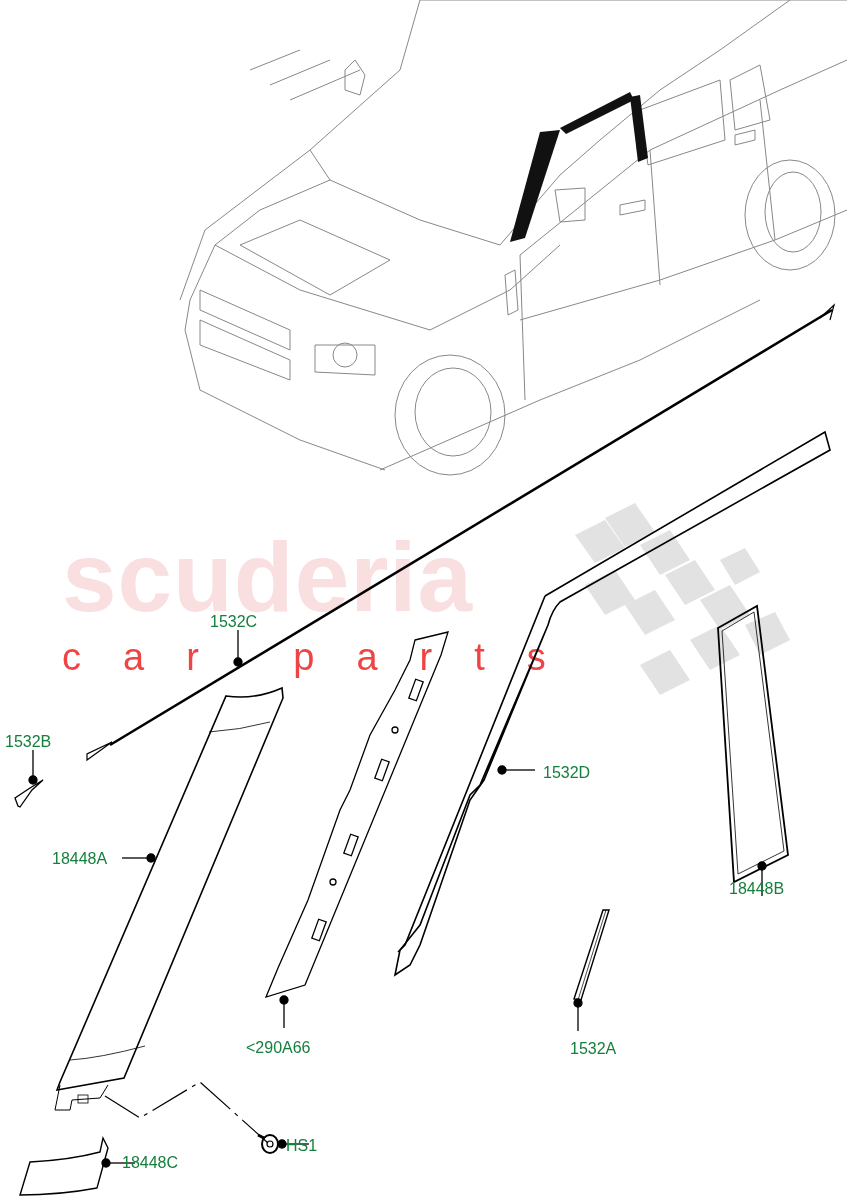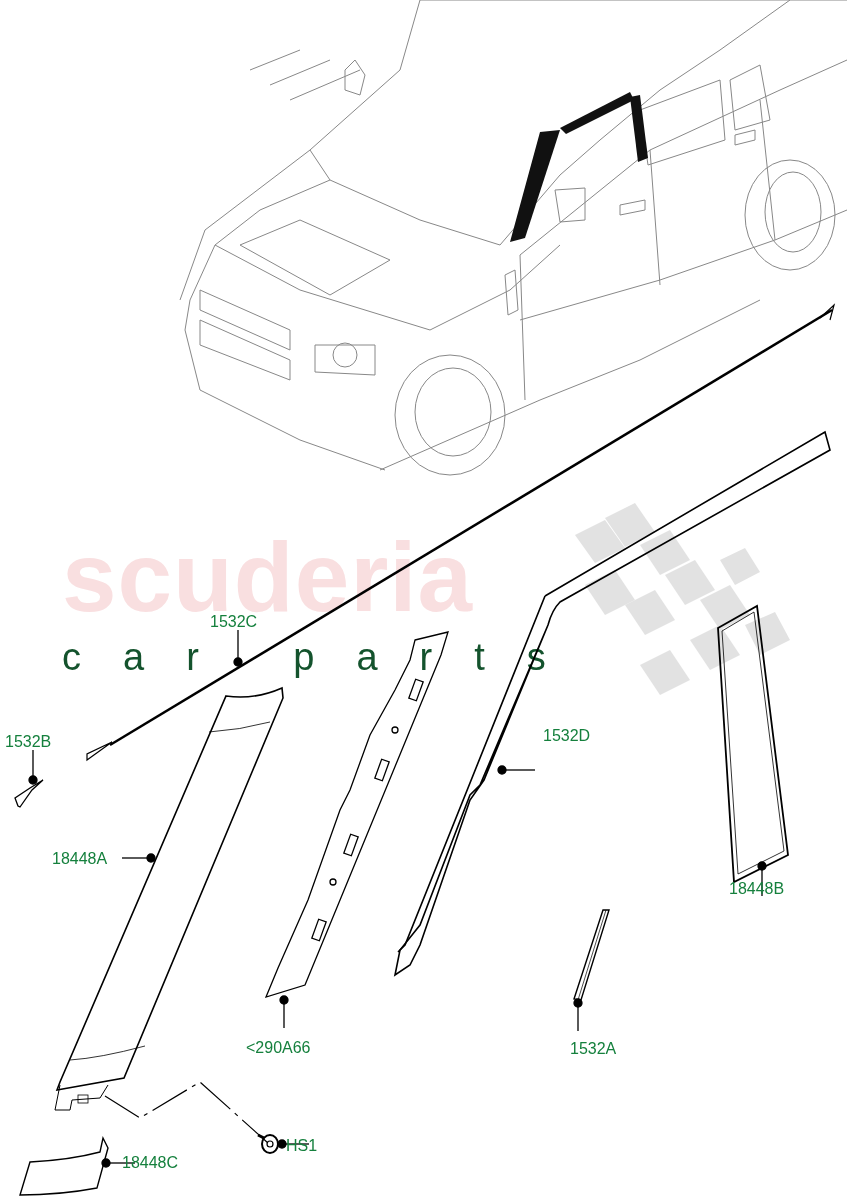--- a/index.html
+++ b/index.html
@@ -1,19 +1,19 @@
 <!DOCTYPE html>
 <html><head>
 <meta charset="utf-8">
 <style>
   html, body { margin: 0; padding: 0; background: #ffffff; }
   body { width: 847px; height: 1200px; position: relative; overflow: hidden; font-family: "Liberation Sans", sans-serif; }
   .canvas { position: absolute; left: 0; top: 0; width: 694px; height: 1200px; }
   .wm-main { position: absolute; left: 62px; top: 528px; font-family: "Liberation Sans", sans-serif; font-weight: bold; font-size: 98px; color: #f9dfe0; letter-spacing: 1px; line-height: 1; }
-  .wm-sub { position: absolute; left: 62px; top: 638px; font-family: "Liberation Sans", sans-serif; font-size: 38px; color: #14532d; letter-spacing: 42px; line-height: 1; }
+  .wm-sub { position: absolute; left: 62px; top: 638px; font-family: "Liberation Sans", sans-serif; font-size: 38px; color: #ef4444; letter-spacing: 42px; line-height: 1; }
   .callout { position: absolute; font-family: "Liberation Sans", sans-serif; font-size: 16px; color: #15803d; line-height: 1; white-space: nowrap; }
   svg { position: absolute; left: 0; top: 0; }
 </style>
 </head>
 <body>
 
 <div class="canvas">
 
   <div class="wm-main">scuderia</div>
   <div class="wm-sub">car parts</div>
@@ -140,20 +140,20 @@
       <line x1="283" y1="1144" x2="311" y2="1144" transform="translate(-2 0)"></line>
         <circle cx="282" cy="1144" r="4"></circle>
       <line x1="108" y1="1163" x2="135" y2="1163"></line>
         <circle cx="106" cy="1163" r="4"></circle>
     </g>
   </svg>
 
   <div class="callout" style="left:210px;top:614px;">1532C</div>
   <div class="callout" style="left:5px;top:734px;">1532B</div>
   <div class="callout" style="left:52px;top:851px;">18448A</div>
-  <div class="callout" style="left:543px;top:728px;">1532D</div>
+  <div class="callout" style="left:543px;top:765px;">1532D</div>
   <div class="callout" style="left:729px;top:881px;">18448B</div>
   <div class="callout" style="left:246px;top:1040px;">&lt;290A66</div>
   <div class="callout" style="left:550px;top:1041px;margin-left:20px;">1532A</div>
   <div class="callout" style="left:286px;top:1138px;">HS1</div>
   <div class="callout" style="left:122px;top:1155px;">18448C</div>
 
 </div>
 
 </body></html>

